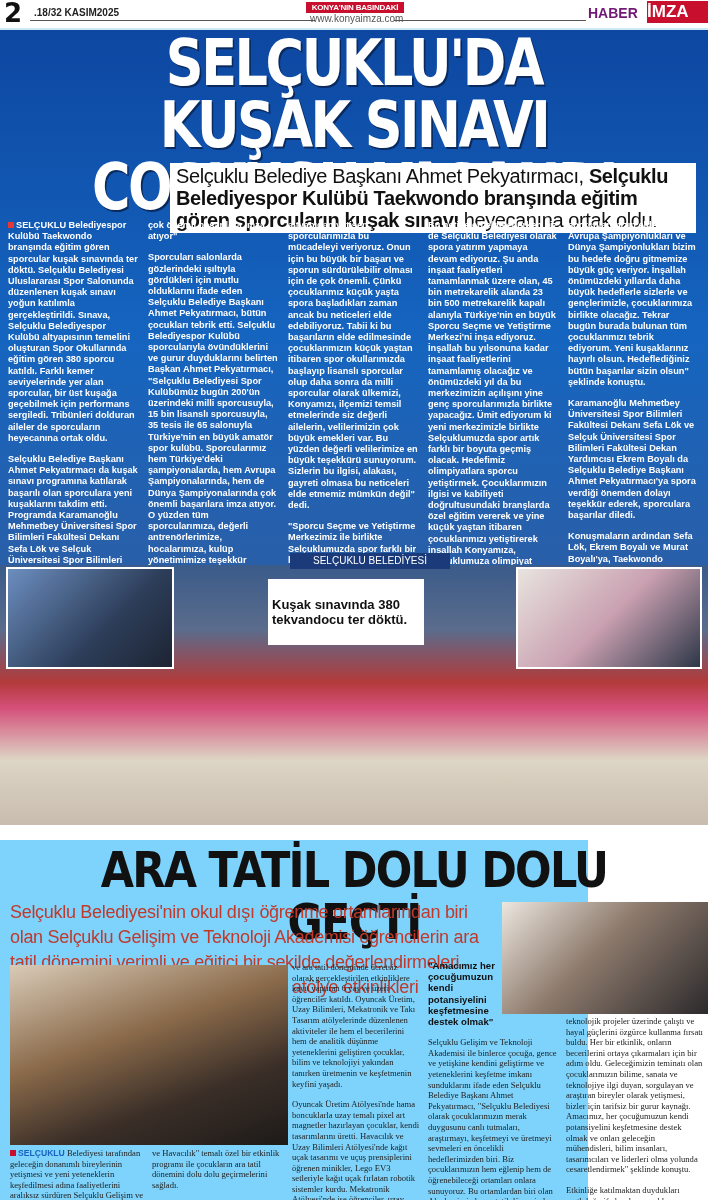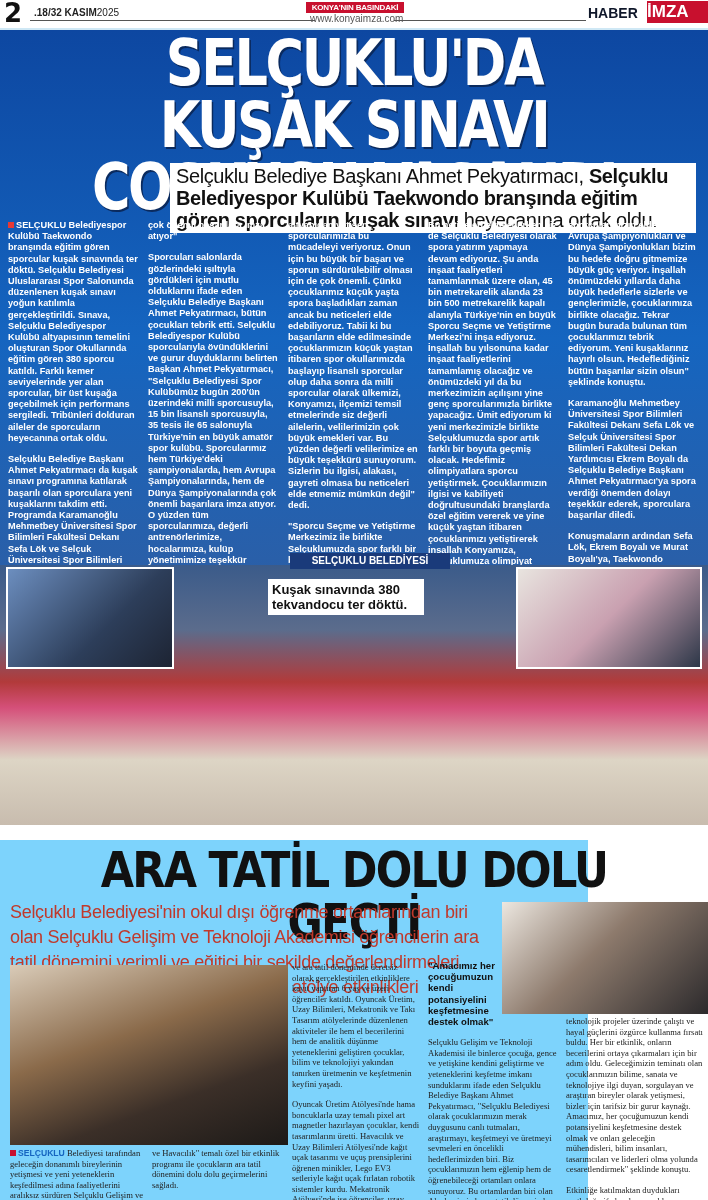--- a/index.html
+++ b/index.html
@@ -1,40 +1,40 @@
 <!DOCTYPE html>
 <html><head>
 <meta charset="utf-8">
 <style>
 *{margin:0;padding:0;box-sizing:border-box}
 body{width:708px;height:1200px;overflow:hidden;background:#fff;font-family:"Liberation Sans",sans-serif;position:relative}
 .header{position:absolute;left:0;top:0;width:708px;height:30px;background:#fff}
 .pagenum{position:absolute;left:4px;top:-2px;font-size:26px;font-weight:900;color:#111;font-family:"DejaVu Sans",sans-serif}
 .date{position:absolute;left:34px;top:7px;font-size:10px;font-weight:700;color:#222}
-.date .yr{font-weight:400}
+.date .yr{font-weight:700}
 .hline{position:absolute;left:30px;top:20px;width:285px;height:1px;background:#555}
 .hline2{position:absolute;left:394px;top:20px;width:192px;height:1px;background:#555}
 .brand-box{position:absolute;left:306px;top:2px;width:98px;height:11px;background:#c8102e;color:#fff;font-size:8px;font-weight:700;text-align:center;line-height:11px;letter-spacing:-0.2px}
 .brand-url{position:absolute;left:310px;top:13px;font-size:10px;color:#555}
-.haber{position:absolute;left:588px;top:5px;font-size:14px;font-weight:700;color:#0f172a}
+.haber{position:absolute;left:588px;top:5px;font-size:14px;font-weight:700;color:#701a75}
 .imza{position:absolute;left:647px;top:1px;width:61px;height:22px;background:#c8102e;color:#fff;font-size:17px;font-weight:900;text-align:left;line-height:22px}
 .divider-blue{position:absolute;left:0;top:28px;width:708px;height:2px;background:#cfe8f5}
 .top{position:absolute;left:0;top:30px;width:708px;height:770px;background:linear-gradient(180deg,#0d47a1 0%,#1565c0 40%,#2a5fa8 70%,#4a6b95 100%)}
 .h1{position:absolute;left:0;top:2px;width:708px;text-align:center;color:#fff;font-family:"DejaVu Sans",sans-serif;font-weight:900;font-size:64px;line-height:62px;letter-spacing:-3px;transform:scaleX(0.82);transform-origin:center;text-shadow:2px 2px 0 #0a2a5e}
 .dek{position:absolute;left:170px;top:133px;width:526px;background:#fff;padding:2px 6px;font-size:20px;line-height:22px;color:#111;letter-spacing:-0.4px}
 .dek b{font-weight:700}
 .body-cols{position:absolute;left:8px;top:190px;width:692px;height:360px;color:#fff;font-size:9.2px;line-height:11.2px;font-weight:700}
 .col{position:absolute;top:0;width:130px}
 .col p{margin-bottom:10px}
 .col .sub{font-weight:900}
 .red-sq{display:inline-block;width:6px;height:6px;background:#e53935;margin-right:2px}
 .photo-area{position:absolute;left:0;top:505px;width:708px;height:290px}
 .photo-main{position:absolute;left:0;top:30px;width:708px;height:260px;background:linear-gradient(180deg,#3b5b8a 0%,#5b6c8c 25%,#b23a3a 45%,#d5507a 55%,#ddd5c5 75%,#c8bcae 100%)}
-.hall-sign{position:absolute;left:290px;top:18px;width:160px;height:16px;background:#1a3a7a;color:#fff;font-size:10px;font-weight:700;text-align:center;line-height:16px}
-.caption{position:absolute;left:268px;top:44px;background:#fff;color:#111;font-size:13px;font-weight:700;line-height:15px;padding:3px 4px;width:156px}
+.hall-sign{position:absolute;left:290px;top:18px;width:160px;height:16px;background:#1a3a7a;color:#fff;font-size:10px;font-weight:400;text-align:center;line-height:16px}
+.caption{position:absolute;left:268px;top:44px;background:#fff;color:#111;font-size:13px;font-weight:700;line-height:15px;padding:18px 4px;width:156px}
 .inset-left{position:absolute;left:6px;top:32px;width:168px;height:102px;background:linear-gradient(135deg,#6c8ebf,#2d3e5a 60%,#1d2433);border:2px solid #fff}
 .inset-right{position:absolute;left:516px;top:32px;width:186px;height:102px;background:linear-gradient(135deg,#e8e4df,#c9a0b0 50%,#2d3748);border:2px solid #fff}
 .bottom{position:absolute;left:0;top:840px;width:588px;height:400px;background:#7dd3fc}
 .h2{position:absolute;left:0;top:4px;width:708px;text-align:center;color:#111;font-family:"DejaVu Sans",sans-serif;font-weight:900;font-size:50px;line-height:52px;letter-spacing:-2px;transform:scaleX(0.86);transform-origin:center}
 .lede{position:absolute;left:10px;top:60px;width:490px;color:#c0392b;font-size:18px;line-height:25px;letter-spacing:-0.3px}
 .photo-kid{position:absolute;left:10px;top:125px;width:278px;height:180px;background:linear-gradient(160deg,#d9cbb8,#8a6a4a 40%,#3b2f28 70%,#1d1a18)}
 .photo-class{position:absolute;left:502px;top:62px;width:206px;height:112px;background:linear-gradient(135deg,#ece7e0,#8d7a6c 45%,#2c2a2c)}
 .serif-cols{position:absolute;left:0;top:0;width:708px;height:400px;font-family:"Liberation Serif",serif;font-size:8.6px;line-height:10.6px;color:#222}
 .scol{position:absolute;width:135px}
 .scol p{margin-bottom:10px}

